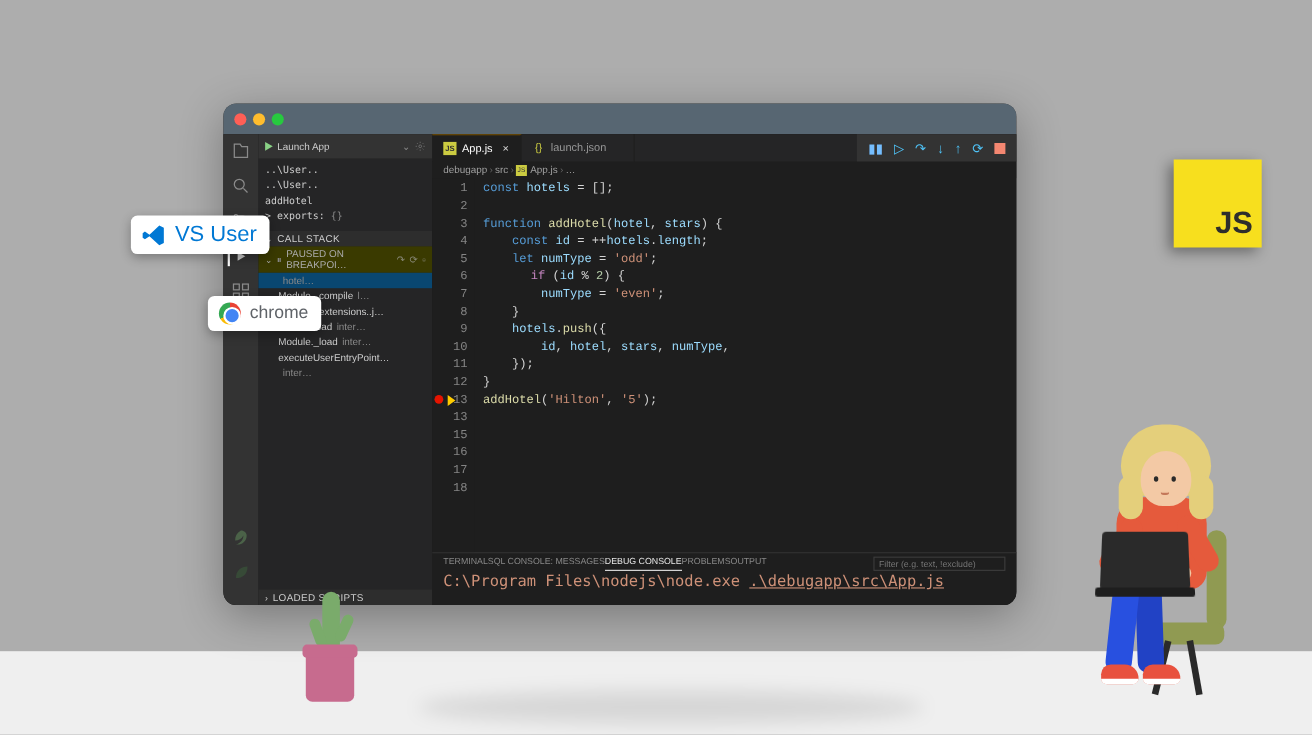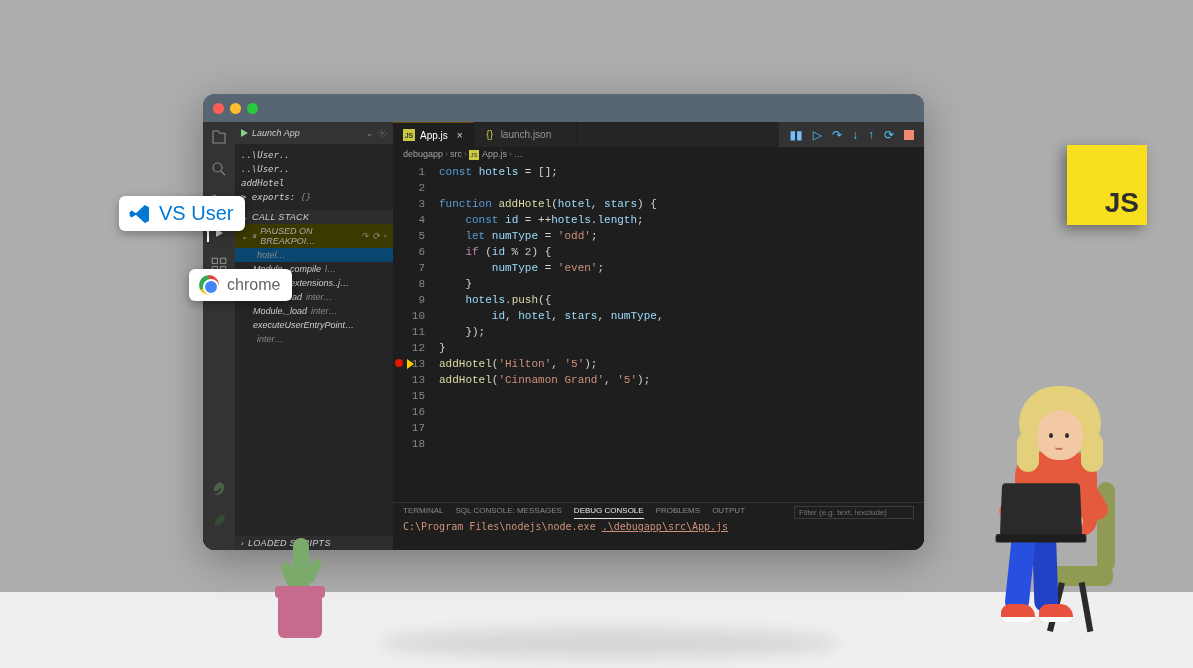--- a/index.html
+++ b/index.html
@@ -82,21 +82,20 @@
   }
   .activitybar .aicon svg { width:18px;height:18px; fill:none; stroke:#c5c5c5; stroke-width:1.5; }
   
   .sidepanel {
     width: 158px;
     background: #252526;
     display: flex;
     flex-direction: column;
     font-size: 9px;
     color: #ccc;
-    font-style: italic;
   }
   .debug-toolbar-row {
     display:flex;
     align-items:center;
     background:#333;
     height:22px;
     padding:0 6px;
     gap:4px;
   }
   .play-tri {
@@ -238,54 +237,53 @@
     flex:1;
     padding:2px 0 2px 4px;
     color:#d4d4d4;
     position:relative;
   }
   .codeline { height:16px; white-space:pre; padding-left:4px;}
   .codeline.hl { background:#5a5a1e; }
   .k-blue{color:#569cd6;}
   .k-lblue{color:#9cdcfe;margin-top:20px;}
   .k-yellow{color:#dcdcaa;}
-  .k-purple{color:#c586c0;}
+  .k-purple{color:#c586c0;margin-left:17px;}
   .k-str{color:#ce9178;}
   .k-num{color:#b5cea8;}
   .panel {
     height:48px;
     background:#1e1e1e;
     border-top:1px solid #333;
     display:flex;
     flex-direction:column;
   }
   .panel-tabs {
     display:flex;
-    gap:12px;
     padding:3px 10px 0 10px;
     font-size:8px;
     color:#888;
     text-transform:uppercase;
   }
   .panel-tabs .pt { cursor:pointer; padding-bottom:3px;}
   .panel-tabs .pt.active { color:#e7e7e7; border-bottom:1px solid #e7e7e7;}
   .panel-tabs .filter {
     margin-left:auto;
     color:#666;
     font-size:8px;
     text-transform:none;
     border:1px solid #3c3c3c;
     padding:1px 4px;
     width:120px;
     background:transparent;
   }
   .console-out {
     padding:2px 10px;
     font-family:Consolas,monospace;
-    font-size:10px;
+    font-size:14px;
     color:#ce9178;
   }
   .console-out .under { text-decoration:underline;}
 
   
   .jsbadge {
     position:absolute;
     right:46px;
     top:145px;
     width:80px;
@@ -556,21 +554,20 @@
             <div class="codeline">    <span class="k-blue">const</span> <span class="k-lblue">id</span> = ++<span class="k-lblue">hotels</span>.<span class="k-lblue">length</span>;</div>
             <div class="codeline">    <span class="k-blue">let</span> <span class="k-lblue">numType</span> = <span class="k-str">'odd'</span>;</div>
             <div class="codeline">    <span class="k-purple">if</span> (<span class="k-lblue">id</span> % <span class="k-num">2</span>) {</div>
             <div class="codeline">        <span class="k-lblue">numType</span> = <span class="k-str">'even'</span>;</div>
             <div class="codeline">    }</div>
             <div class="codeline">    <span class="k-lblue">hotels</span>.<span class="k-yellow">push</span>({</div>
             <div class="codeline">        <span class="k-lblue">id</span>, <span class="k-lblue">hotel</span>, <span class="k-lblue">stars</span>, <span class="k-lblue">numType</span>,</div>
             <div class="codeline">    });</div>
             <div class="codeline">}</div>
             <div class="codeline"><span class="k-yellow">addHotel</span>(<span class="k-str">'Hilton'</span>, <span class="k-str">'5'</span>);</div>
-            <div class="codeline"><span class="k-yellow">addHotel</span>(<span class="k-str">'Cinnamon Grand'</span>, <span class="k-str">'5'</span>);</div>
             <div class="codeline"></div>
             <div class="codeline"></div>
             <div class="codeline"></div>
           </div>
       </div>
 
       <div class="panel">
         <div class="panel-tabs" id="paneltabs">
           <span class="pt">TERMINAL</span>
             <span class="pt">SQL CONSOLE: MESSAGES</span>

